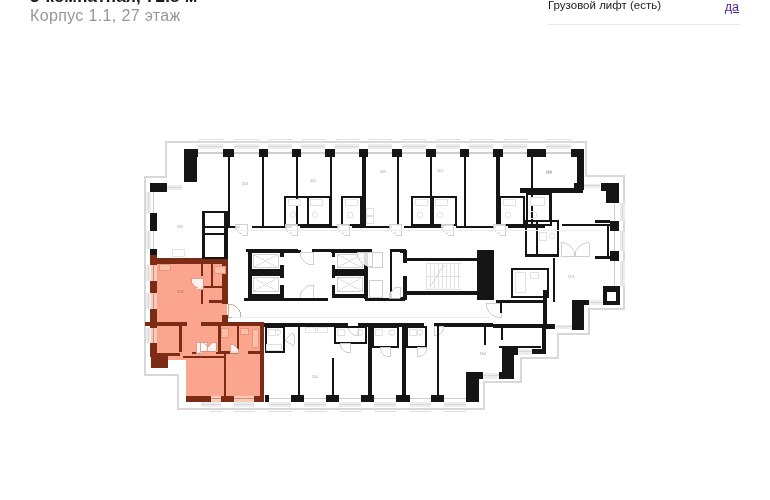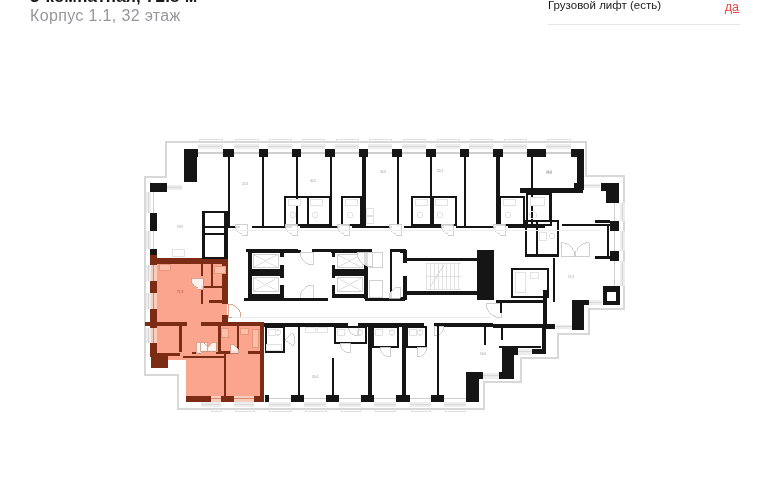--- a/index.html
+++ b/index.html
@@ -1,25 +1,25 @@
 <!DOCTYPE html>
 <html><head><meta charset="utf-8">
 <style>
 html,body{margin:0;padding:0;background:#fff;width:770px;height:500px;overflow:hidden;font-family:"Liberation Sans",sans-serif;}
 .abs{position:absolute;}
 </style></head>
 <body>
 
 <div class="abs" style="left:30px;top:-13.5px;font-size:17px;font-weight:700;color:#1a1a1a;letter-spacing:0.2px">3-комнатная, 72.8 м²</div>
 
-<div class="abs" style="left:30px;top:7px;font-size:16px;letter-spacing:0.35px;color:#97979b;">Корпус 1.1, 32 этаж</div>
+<div class="abs" style="left:30px;top:7px;font-size:16px;letter-spacing:0.35px;color:#97979b;">Корпус 1.1, 27 этаж</div>
 
 <div class="abs" style="left:548px;top:-1px;font-size:11.5px;font-weight:400;color:#1a1a1a;">Грузовой лифт (есть)</div>
 
-<div class="abs" style="left:700px;top:0px;width:39px;text-align:right;font-size:12.5px;color:#ef4444;text-decoration:underline;">да</div>
+<div class="abs" style="left:700px;top:0px;width:39px;text-align:right;font-size:12.5px;color:#4c1d95;text-decoration:underline;">да</div>
 
 <div class="abs" style="left:548px;top:24px;width:192px;height:1px;background:#e7e7e7;"></div>
 
 <svg width="770" height="500" viewBox="0 0 770 500" shape-rendering="crispEdges" style="position:absolute;left:0;top:0">
 <path d="M179,142 L586,142 L586,176 L624,176 L624,309 L589,309 L589,334 L558,334 L558,358 L521,358 L521,382 L484,382 L484,409 L178,409 L178,375 L145,375 L145,177 L166,177 L166,142 Z" fill="none" stroke="#d8d8d8" stroke-width="1.2"></path>
 
 <g>
       <rect x="198" y="143.5" width="25" height="5" fill="#ededed"></rect>
       <line x1="198" y1="146.0" x2="223" y2="146.0" stroke="#d8d8d8" stroke-width="1"></line>
     </g>

